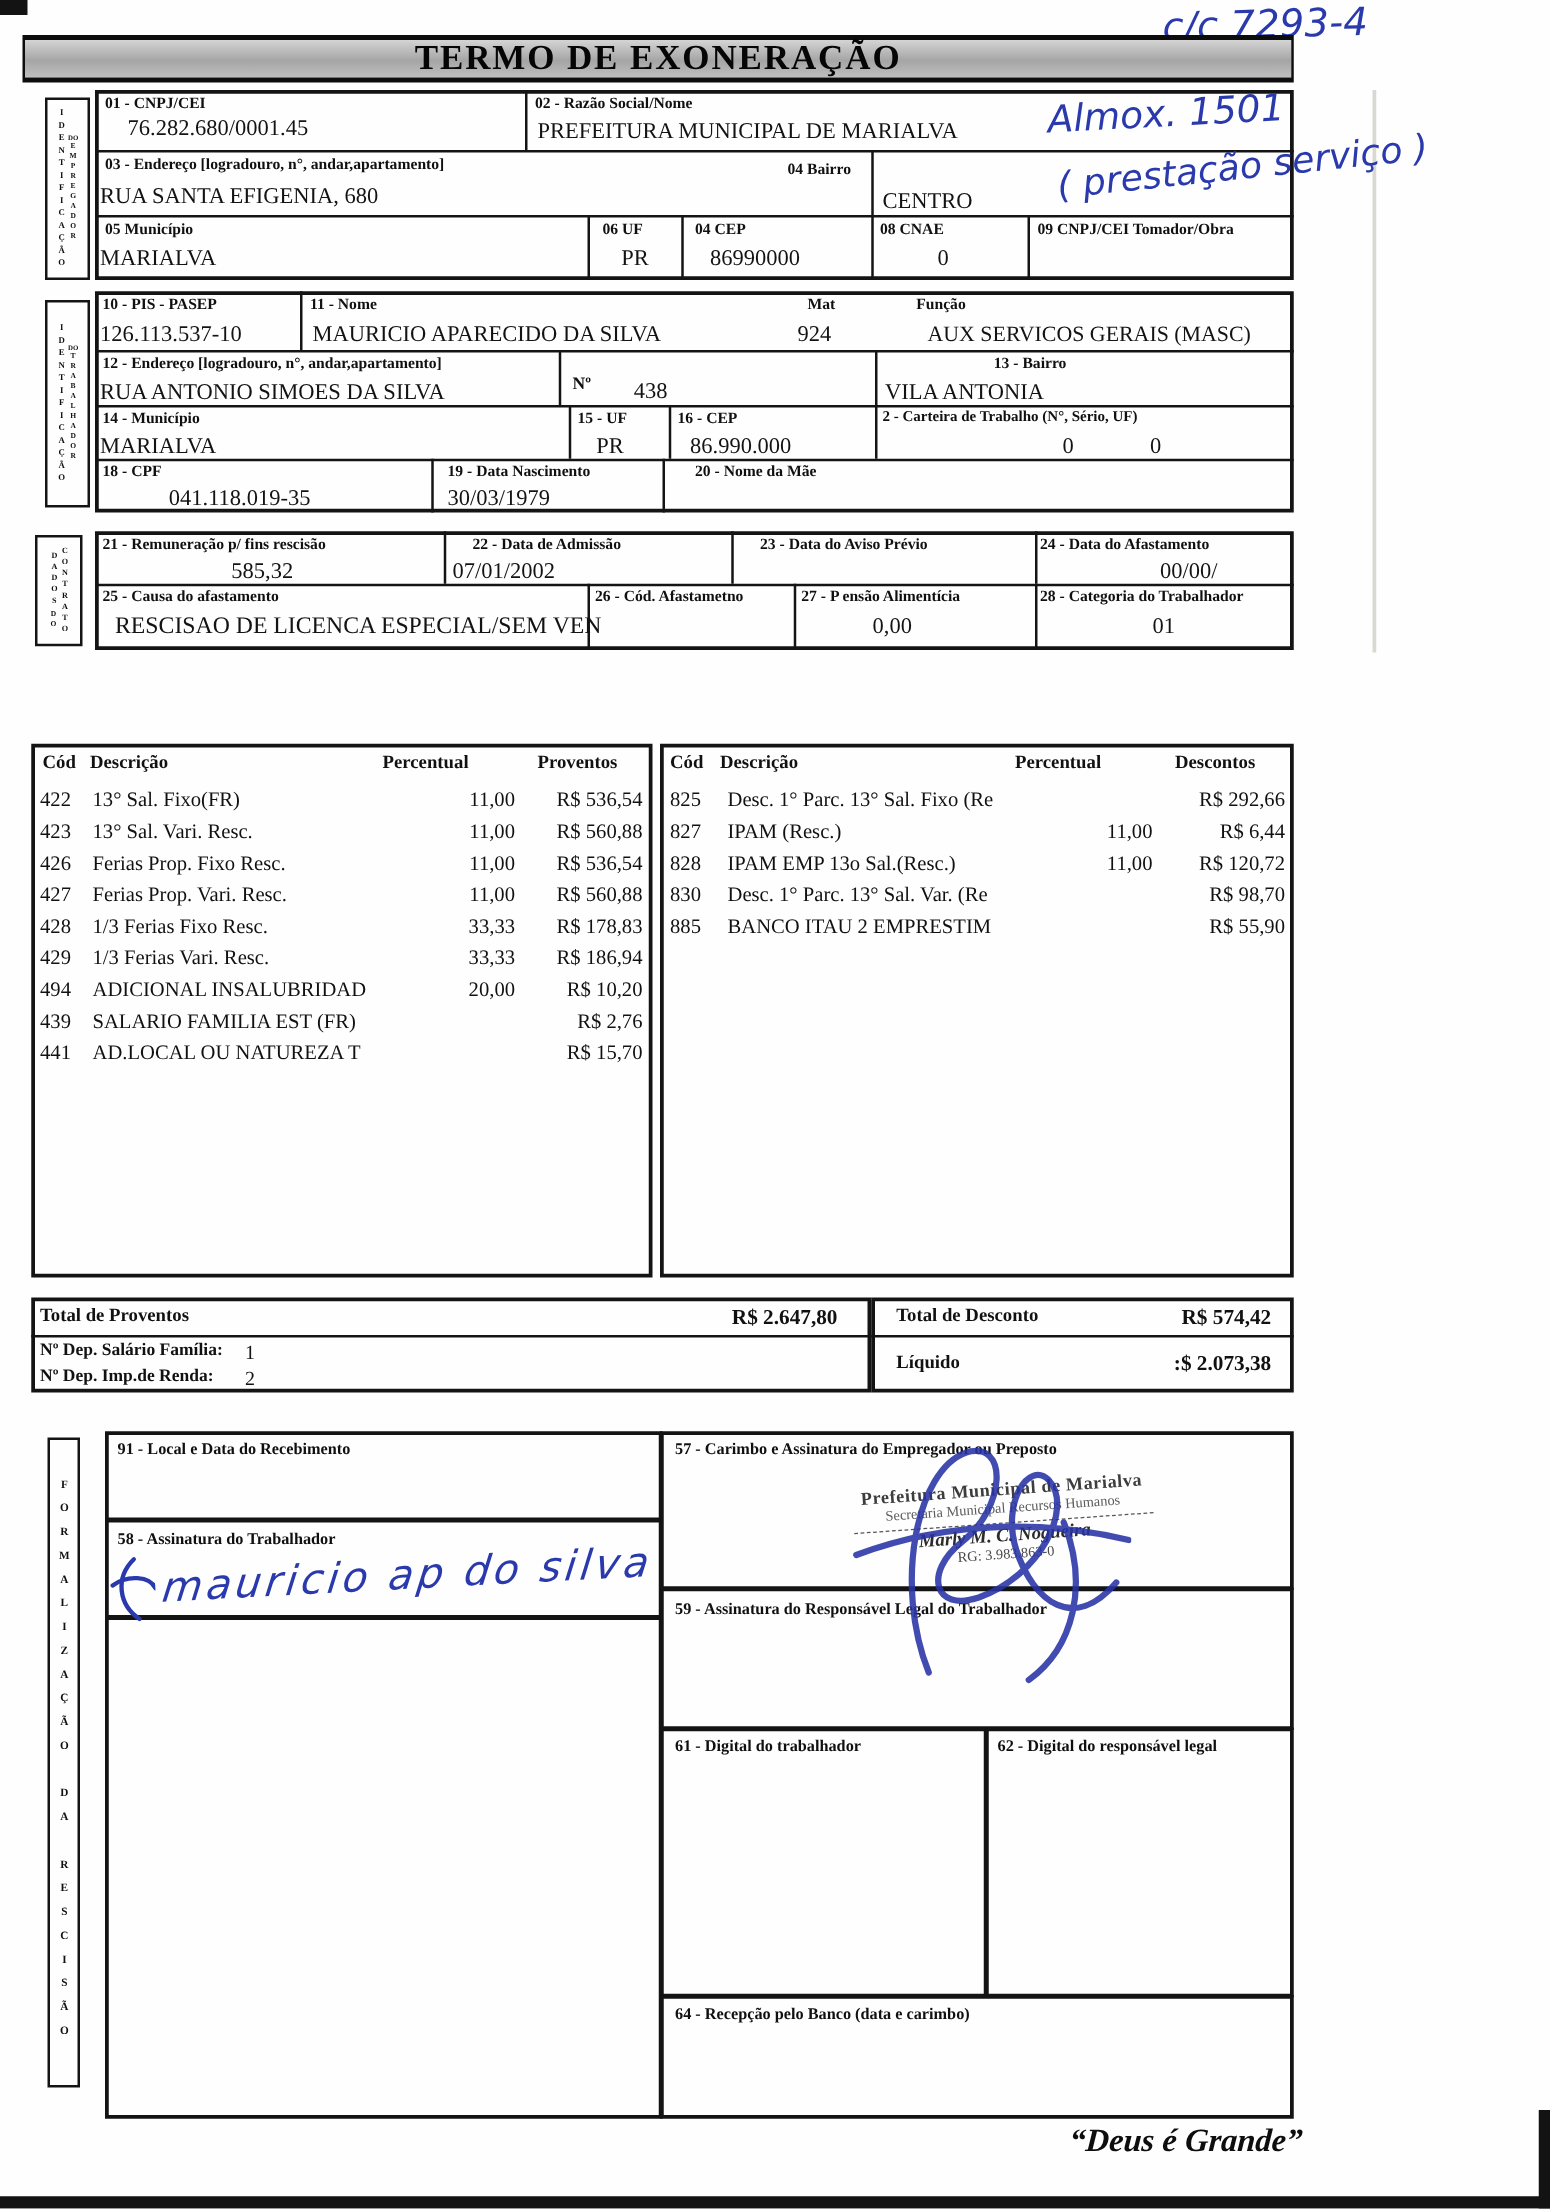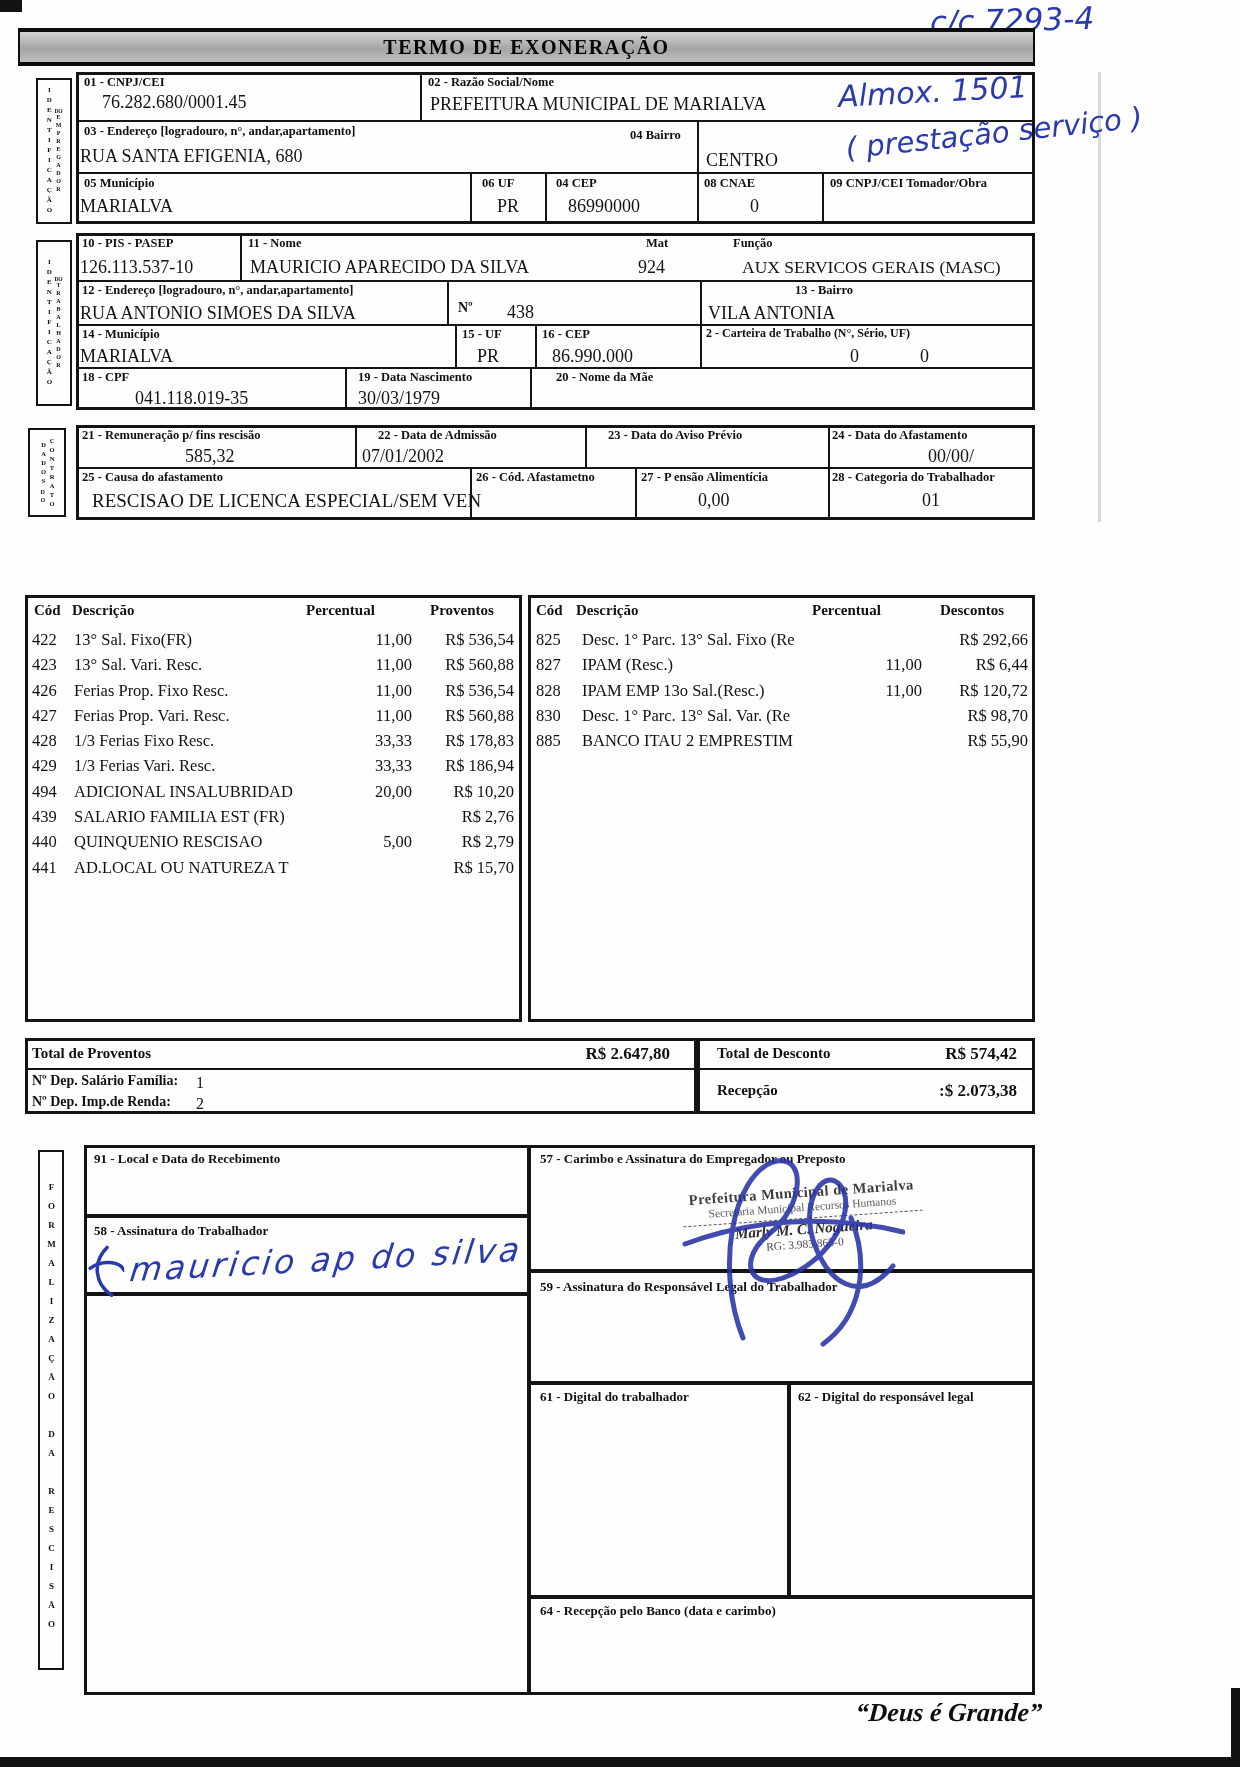--- a/index.html
+++ b/index.html
@@ -15,21 +15,21 @@
   .val { position:absolute; font-size:18px; line-height:1.1; color:#131313; white-space:nowrap; }
   .box { position:absolute; border:3px solid #141414; background:transparent; }
   .hline { position:absolute; height:2px; background:#141414; }
   .vline { position:absolute; width:2px; background:#141414; }
   .titlebar {
     position:absolute; left:18px; top:28px; width:1017px; height:38px;
     border-top:4px solid #0d0d0d; border-bottom:4px solid #0d0d0d;
     border-left:2px solid #0d0d0d; border-right:2px solid #0d0d0d;
     background: linear-gradient(180deg,#d4d4d4 0%,#a5a5a5 55%,#bfbfbf 100%);
     display:flex; align-items:center; justify-content:center;
-    font-weight:bold; font-size:20px; letter-spacing:1.5px; color:#060606;
+    font-weight:bold; font-size:28px; letter-spacing:1.5px; color:#060606;
   }
   .hand { color:#2a3aad; font-family:"DejaVu Sans", sans-serif; font-style:italic; white-space:nowrap; }
   .vlabelbox { position:absolute; border:2px solid #141414; display:flex; flex-direction:row; align-items:center; justify-content:center; gap:2px; }
   .vstack { writing-mode:vertical-rl; text-orientation:upright; font-weight:bold; line-height:1; letter-spacing:2px; color:#101010; }
   .vcol { display:flex; flex-direction:column; align-items:center; }
   .trow { display:flex; line-height:25.3px; font-size:16.5px; white-space:nowrap; }
   .c-cod { width:42px; flex:none; }
   .c-desc { flex:1; overflow:hidden; }
   .c-pct { width:78px; flex:none; text-align:right; }
   .c-val { width:102px; flex:none; text-align:right; }
@@ -249,26 +249,20 @@
         <span class="c-val">R$ 10,20</span>
       </div>
 
       <div class="trow">
         <span class="c-cod">439</span>
         <span class="c-desc">SALARIO FAMILIA EST (FR)</span>
         <span class="c-pct"></span>
         <span class="c-val">R$ 2,76</span>
       </div>
 
-      <div class="trow">
-        <span class="c-cod">440</span>
-        <span class="c-desc">QUINQUENIO RESCISAO</span>
-        <span class="c-pct">5,00</span>
-        <span class="c-val">R$ 2,79</span>
-      </div>
 
       <div class="trow">
         <span class="c-cod">441</span>
         <span class="c-desc">AD.LOCAL OU NATUREZA T</span>
         <span class="c-pct"></span>
         <span class="c-val">R$ 15,70</span>
       </div>
     </div>
 
   <div class="abs r" style="left:536px;top:627px;width:492px">
@@ -315,21 +309,21 @@
   <div class="hline" style="left:697px;top:1068px;width:338px"></div>
 
   <div class="totlbl" style="left:32px;top:1045px">Total de Proventos</div>
   <div class="totval" style="left:545px;top:1044px;width:125px">R$ 2.647,80</div>
   <div class="totlbl" style="left:717px;top:1045px">Total de Desconto</div>
   <div class="totval" style="left:892px;top:1044px;width:125px">R$ 574,42</div>
   <div class="totlbl" style="left:32px;top:1073px;font-size:14px">Nº Dep. Salário Família:</div>
   <div class="val" style="left:196px;top:1074px;font-size:16px">1</div>
   <div class="totlbl" style="left:32px;top:1094px;font-size:14px">Nº Dep. Imp.de Renda:</div>
   <div class="val" style="left:196px;top:1095px;font-size:16px">2</div>
-  <div class="totlbl" style="left:717px;top:1082px">Recepção</div>
+  <div class="totlbl" style="left:717px;top:1082px">Líquido</div>
   <div class="totval" style="left:877px;top:1081px;width:140px">:$ 2.073,38</div>
 
   <div class="vlabelbox" style="left:38px;top:1150px;width:26px;height:520px">
     <span class="vstack" style="font-size:9px;letter-spacing:9px">FORMALIZAÇÃO DA RESCISÃO</span>
   </div>
   <div class="box" style="left:84px;top:1145px;width:446px;height:72px"></div>
   <div class="box" style="left:84px;top:1215px;width:446px;height:80px"></div>
   <div class="box" style="left:84px;top:1293px;width:446px;height:402px"></div>
   <div class="box" style="left:528px;top:1145px;width:507px;height:127px"></div>
   <div class="box" style="left:528px;top:1270px;width:507px;height:114px"></div>

